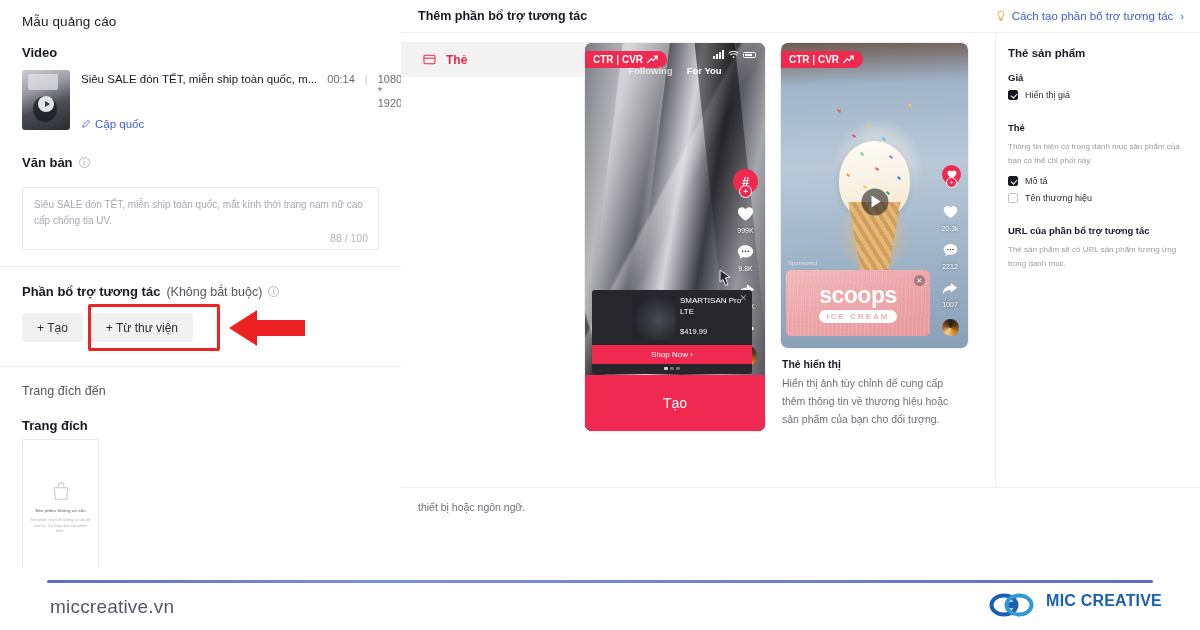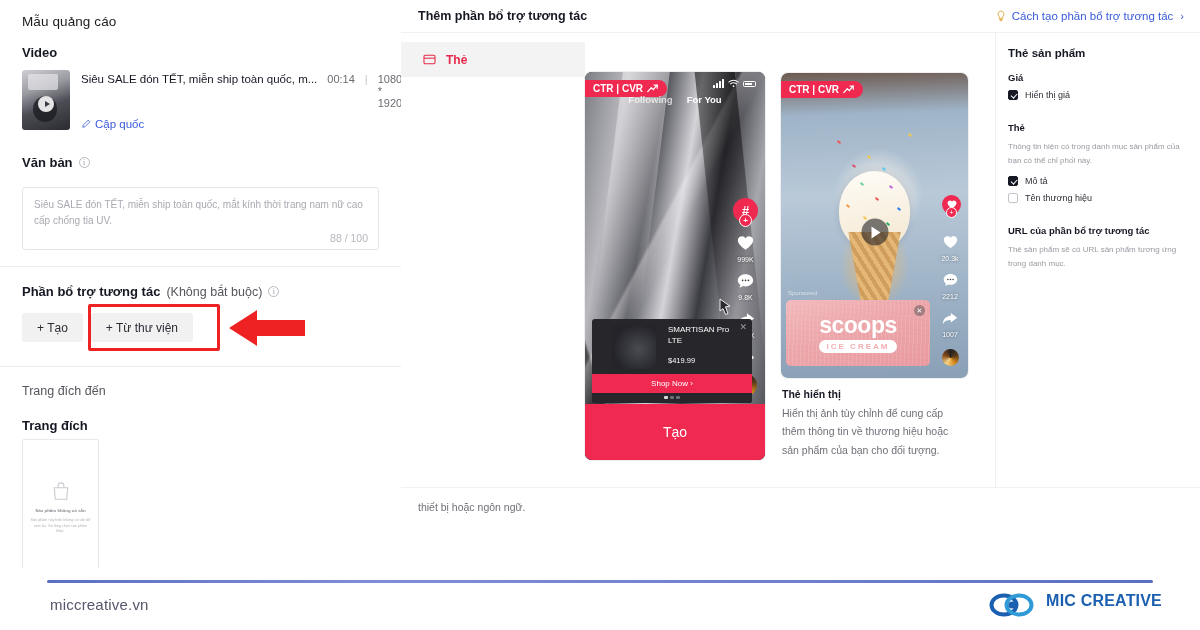--- a/index.html
+++ b/index.html
@@ -71,21 +71,21 @@
   .help-link { display:inline-flex; align-items:center; gap:5px; color:#3a5bd9; font-size:11.5px; cursor:pointer; }
   .bulb { width:12px; height:12px; }
   .chev { font-size:11px; color:#3a5bd9; margin-left:2px; }
 
   .modal-body { display:flex; height:456px; }
   .nav { width:184px; padding-top:9px; }
   .nav-item { display:flex; align-items:center; gap:10px; height:35px; padding-left:22px; font-size:12px; color:#3c3c44; cursor:pointer;}
   .nav-item.active { background:#f3f3f4; color:#e8284a; font-weight:700; }
   .nav-ic { width:13px; height:13px; flex:0 0 auto; }
 
-  .previews { flex:1 1 auto; padding:10px 0 0 0; display:flex; gap:16px;align-items:center; }
+  .previews { flex:1 1 auto; padding:10px 0 0 0; display:flex; gap:16px; }
 
   
   .phone { position:relative; border-radius:7px; overflow:hidden; box-shadow:0 0 0 1px #efeff1; }
   .p1 { width:180px; height:388px; background:#222; }
   .sky { position:absolute; inset:0;
     background:
       linear-gradient(118deg, rgba(255,255,255,0) 40%, rgba(255,255,255,.30) 41%, rgba(255,255,255,0) 47%),
       linear-gradient(72deg, rgba(0,0,0,.55) 12%, rgba(0,0,0,0) 13%),
       linear-gradient(100deg,#7c7c84 0%,#b9b9bf 18%,#55555d 34%,#d4d4d9 48%,#3a3a41 62%,#a7a7ae 78%,#4a4a51 100%);
   }
@@ -111,21 +111,21 @@
   .rail .cnt { font-size:7px; color:#fff; margin-bottom:5px; text-shadow:0 0 3px rgba(0,0,0,.5);}
   .hashbtn { width:25px; height:25px; border-radius:50%; background:#ef2950; color:#fff; display:flex;
      align-items:center; justify-content:center; font-size:13px; font-weight:700; position:relative; margin-bottom:7px;}
   .hashbtn:after{content:"+";position:absolute;bottom:-4px;width:11px;height:11px;border-radius:50%;background:#ef2950;
      border:1.5px solid #fff;font-size:8px;line-height:8px;display:flex;align-items:center;justify-content:center;}
   .disc { width:22px; height:22px; border-radius:50%; margin-top:4px;
      background:conic-gradient(#221f1f,#5a3b1a,#d98b1d,#f3d38a,#8a4a18,#221f1f); }
 
   .sponsor { position:absolute; left:8px; bottom:122px; font-size:6.5px; color:rgba(255,255,255,.55); z-index:6;}
   .prodcard { position:absolute; left:7px; right:13px; bottom:57px; background:#26262b; border-radius:3px; overflow:hidden; z-index:7;}
-  .pc-top { display:flex; gap:12px; padding:6px 7px 5px 20px; position:relative;}
+  .pc-top { display:flex; gap:4px; padding:6px 7px 5px 2px; position:relative;margin-left:38px;}
   .pc-img { width:44px; height:44px; border-radius:2px; flex:0 0 auto;
      background:radial-gradient(circle at 60% 55%, #4a4a52 0%, #24242a 70%);}
   .pc-txt { flex:1 1 auto; }
   .pc-name { font-size:8px; color:#fff; line-height:1.35; }
   .pc-price { font-size:7.5px; color:#fff; margin-top:9px; }
   .pc-x { position:absolute; right:5px; top:4px; color:#9a9aa2; font-size:9px; line-height:9px; }
   .pc-btn { background:#ef2950; color:#fff; text-align:center; font-size:8px; padding:5px 0; }
   .pc-dots { display:flex; gap:2px; justify-content:center; padding:3px 0 4px; background:#26262b;}
   .pc-dots i { width:4px; height:3px; border-radius:1px; background:#6f6f78; }
   .pc-dots i.on { background:#d8d8de; }
@@ -186,21 +186,21 @@
   .gap { height:15px; }
 
   .modal-foot { padding:12px 0 0 17px; }
   .foot-txt { font-size:10.5px; color:#6f6f78; }
   .foot-line { position:absolute; left:401px; right:0; top:487px; height:1px; background:#f1f1f3; }
 
   
   .brand { position:absolute; left:0; top:568px; width:1200px; height:62px; background:#fff; }
   .brand-rule { position:absolute; left:47px; right:47px; top:12px; height:2.5px;
      background:linear-gradient(90deg,#5b6fc4,#7f8fd6 30%,#6c7ecd 70%,#5b6fc4); border-radius:2px;}
-  .brand-url { position:absolute; left:50px; top:28px; font-size:15px; color:#55566b; letter-spacing:.2px; }
+  .brand-url { position:absolute; left:50px; top:28px; font-size:19px; color:#55566b; letter-spacing:.2px; }
   .brand-logo { position:absolute; right:38px; top:24px; display:flex; align-items:flex-start; gap:11px; }
   .brand-name { font-size:16px; font-weight:700; color:#1b5fb0; letter-spacing:.2px; }
 </style>
 </head>
 <body>
 
 <div class="page">
   <div class="shot">
 
     <div class="left-col">

